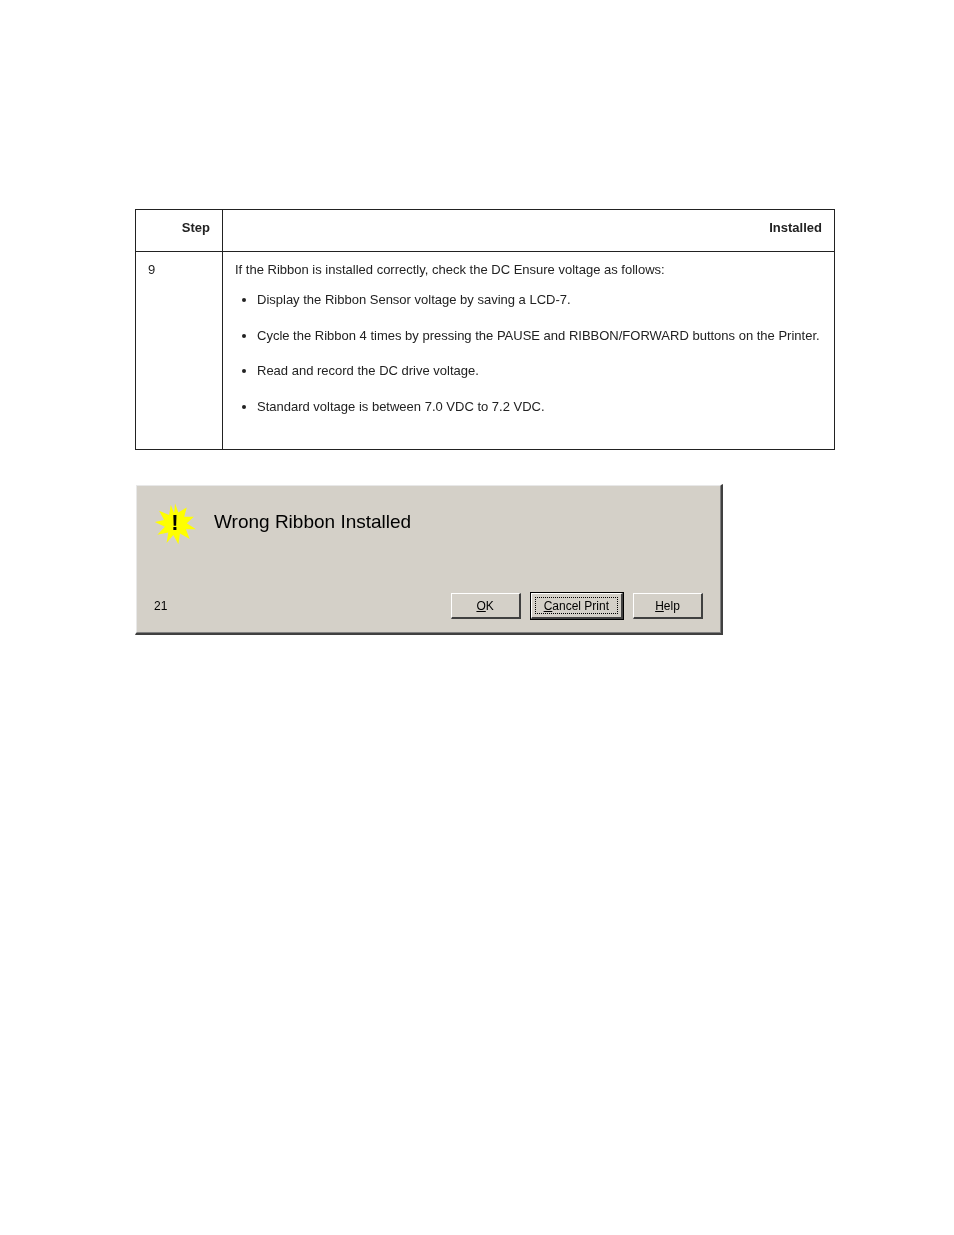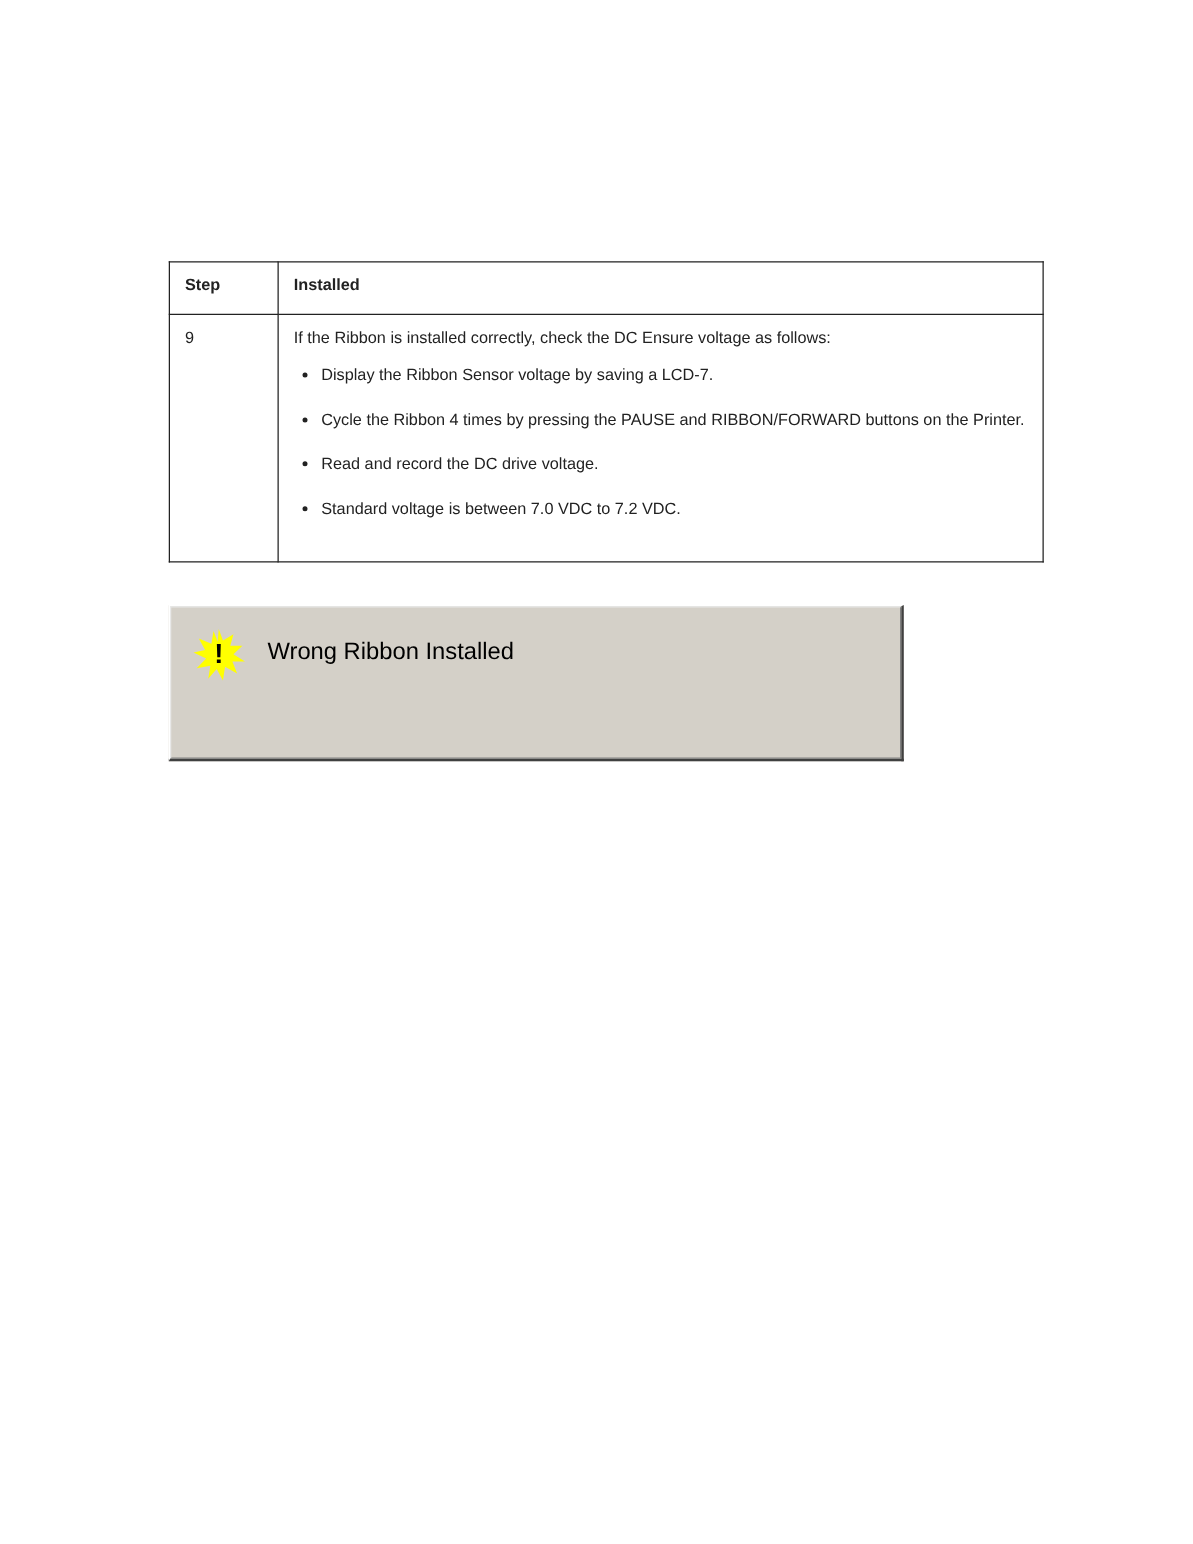--- a/index.html
+++ b/index.html
@@ -23,21 +23,21 @@
     width: 700px;
     font-size: 13px;
     color: #222;
   }
   table.step-table th, table.step-table td {
     border: 1px solid #222;
     vertical-align: top;
   }
   table.step-table th {
     font-weight: bold;
-    text-align: left;
+    text-align: right;
     padding: 10px 12px 16px 12px;
     font-size: 13px;
   }
   table.step-table td {
     padding: 10px 12px 16px 12px;
   }
   .step-col { width: 62px; }
   .proc-col { }
   .step-num { padding-left: 18px; }
   .proc-lead { margin: 0 0 14px 0; }
@@ -203,15 +203,31 @@
       <div class="dlg-icon-wrap">
         <div class="star-burst"></div>
         <div class="star-bang">!</div>
       </div>
       <div class="dlg-title">Wrong Ribbon Installed</div>
     </div>
 
     <div class="dlg-body">
     </div>
 
+    <div class="dlg-footer">
+      <span class="error-code">21</span>
+
+      <button class="win-btn">
+        <span><span class="ul">O</span><span>K</span></span>
+      </button>
+
+      <button class="win-btn win-btn-default win-btn-cancel">
+        <span class="focus-ring"></span>
+        <span><span class="ul">C</span><span>ancel Print</span></span>
+      </button>
+
+      <button class="win-btn">
+        <span><span class="ul">H</span><span>elp</span></span>
+      </button>
+    </div>
   </div>
 
 </div>
 
 </body></html>

